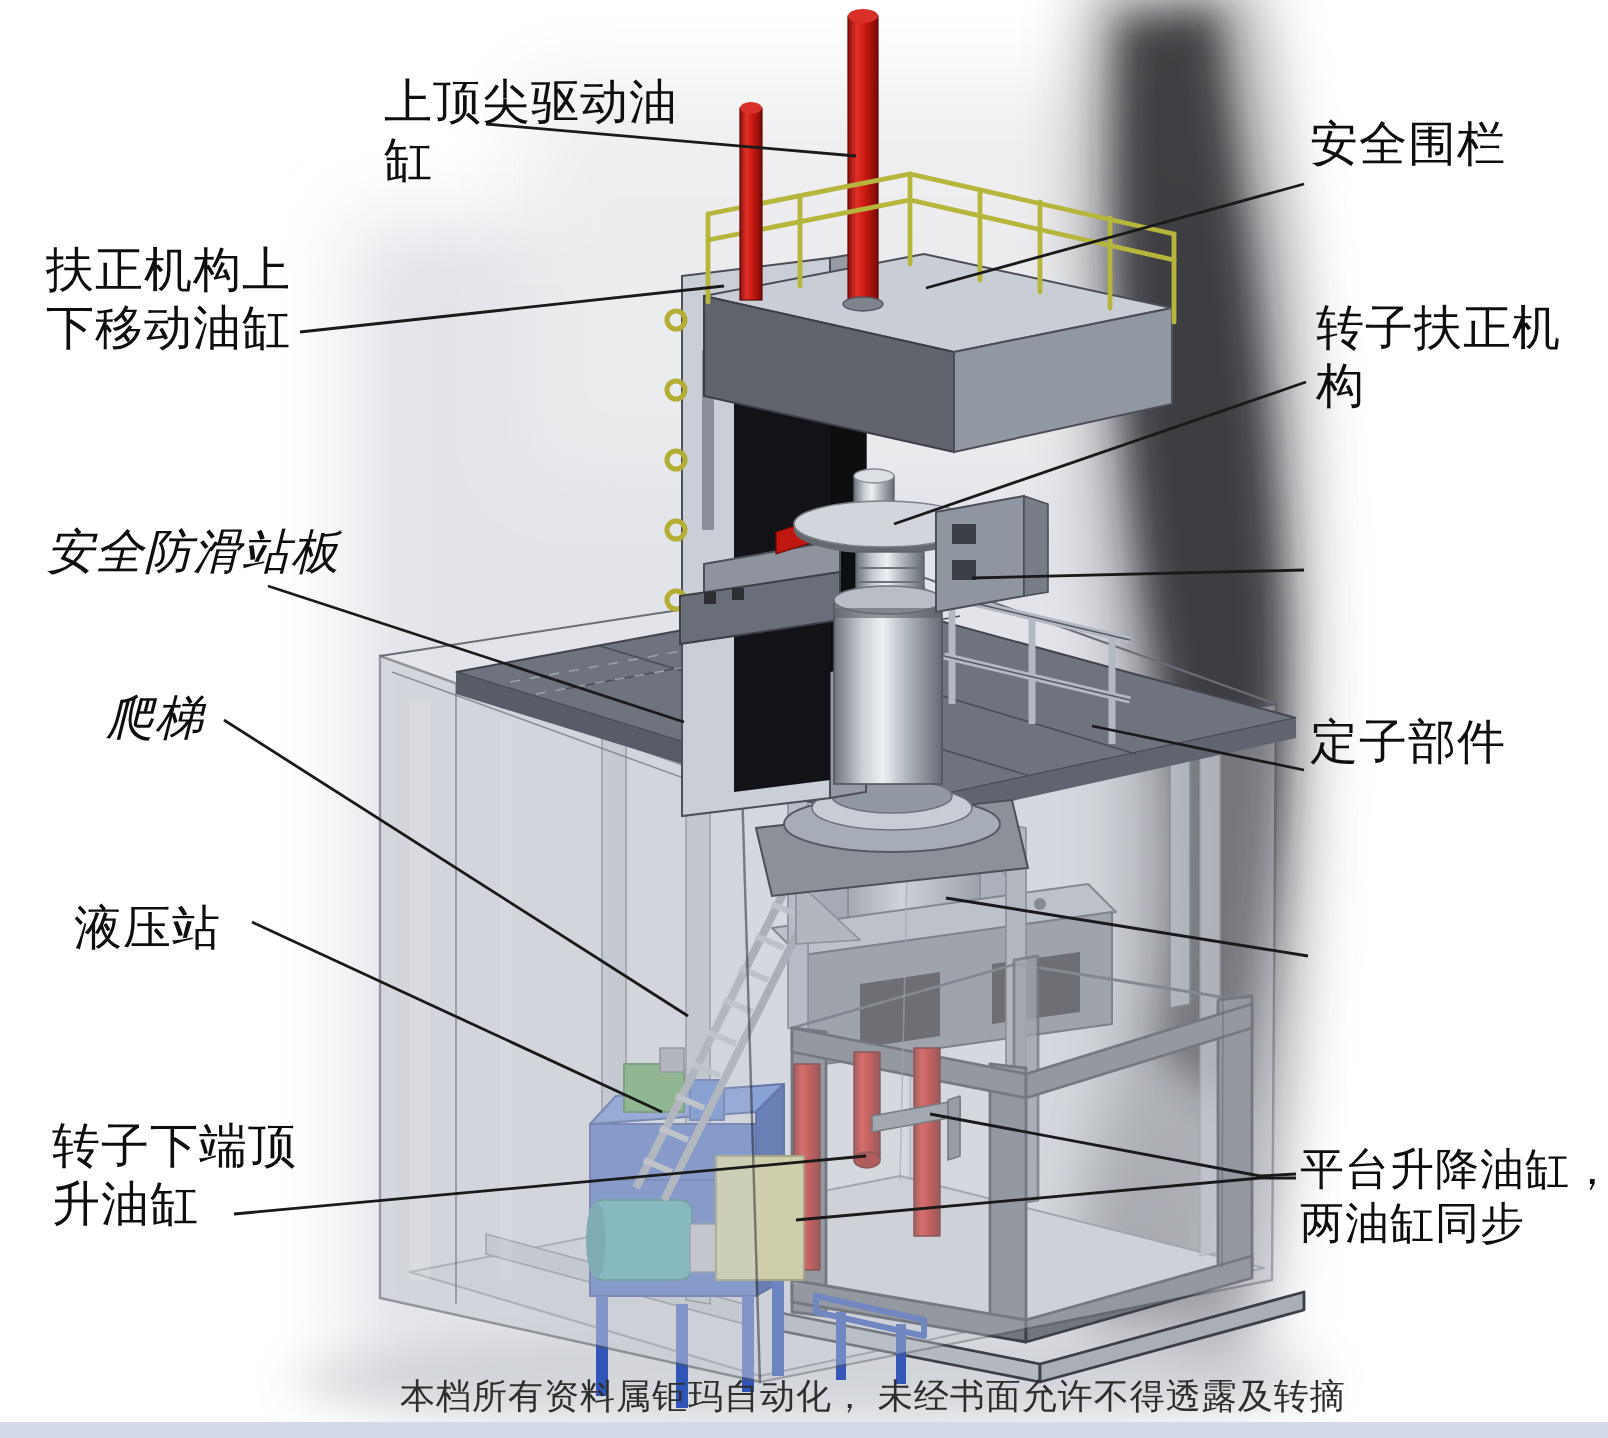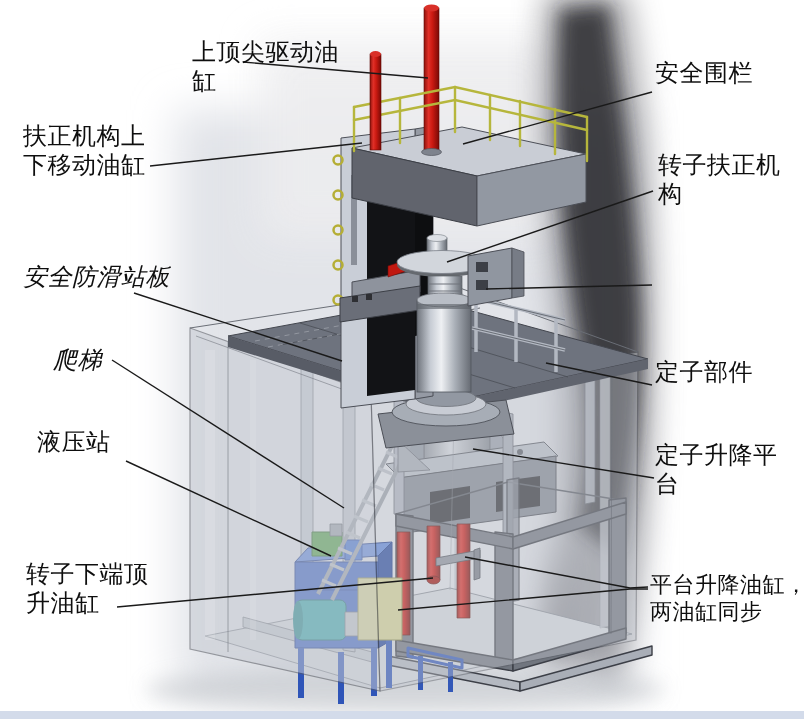--- a/index.html
+++ b/index.html
@@ -294,25 +294,24 @@
     <polyline points="648,589 630,589 398,610"></polyline>
   </g>
 </svg>
 
 <div class="lbl" style="left:192px;top:18px;margin-top:20px;">上顶尖驱动油
 缸</div>
 <div class="lbl" style="left:23px;top:110px;margin-top:12px;">扶正机构上
 下移动油缸</div>
 <div class="lbl" style="left:23px;top:263px;font-style:italic;">安全防滑站板</div>
 <div class="lbl" style="left:53px;top:346px;font-style:italic;">爬梯</div>
-<div class="lbl" style="left:37px;top:428px;">液压站</div>
+<div class="lbl" style="left:37px;top:451px;">液压站</div>
 <div class="lbl" style="left:655px;top:59px;">安全围栏</div>
 <div class="lbl" style="left:26px;top:560px;">转子下端顶
 升油缸</div>
 <div class="lbl" style="left:622px;top:151px;margin-left:36px;">转子扶正机
 构</div>
 <div class="lbl" style="left:655px;top:346px;margin-top:12px;">定子部件</div>
-<div class="lbl" style="left:655px;top:441px;">定子升降平
-台</div>
 <div class="lbl small" style="left:650px;top:572px;">平台升降油缸，
 两油缸同步</div>
+<div id="watermark">本档所有资料属钜玛自动化， 未经书面允许不得透露及转摘</div>
 <div id="bottom-band"></div>
 </div>
 
 </body></html>

